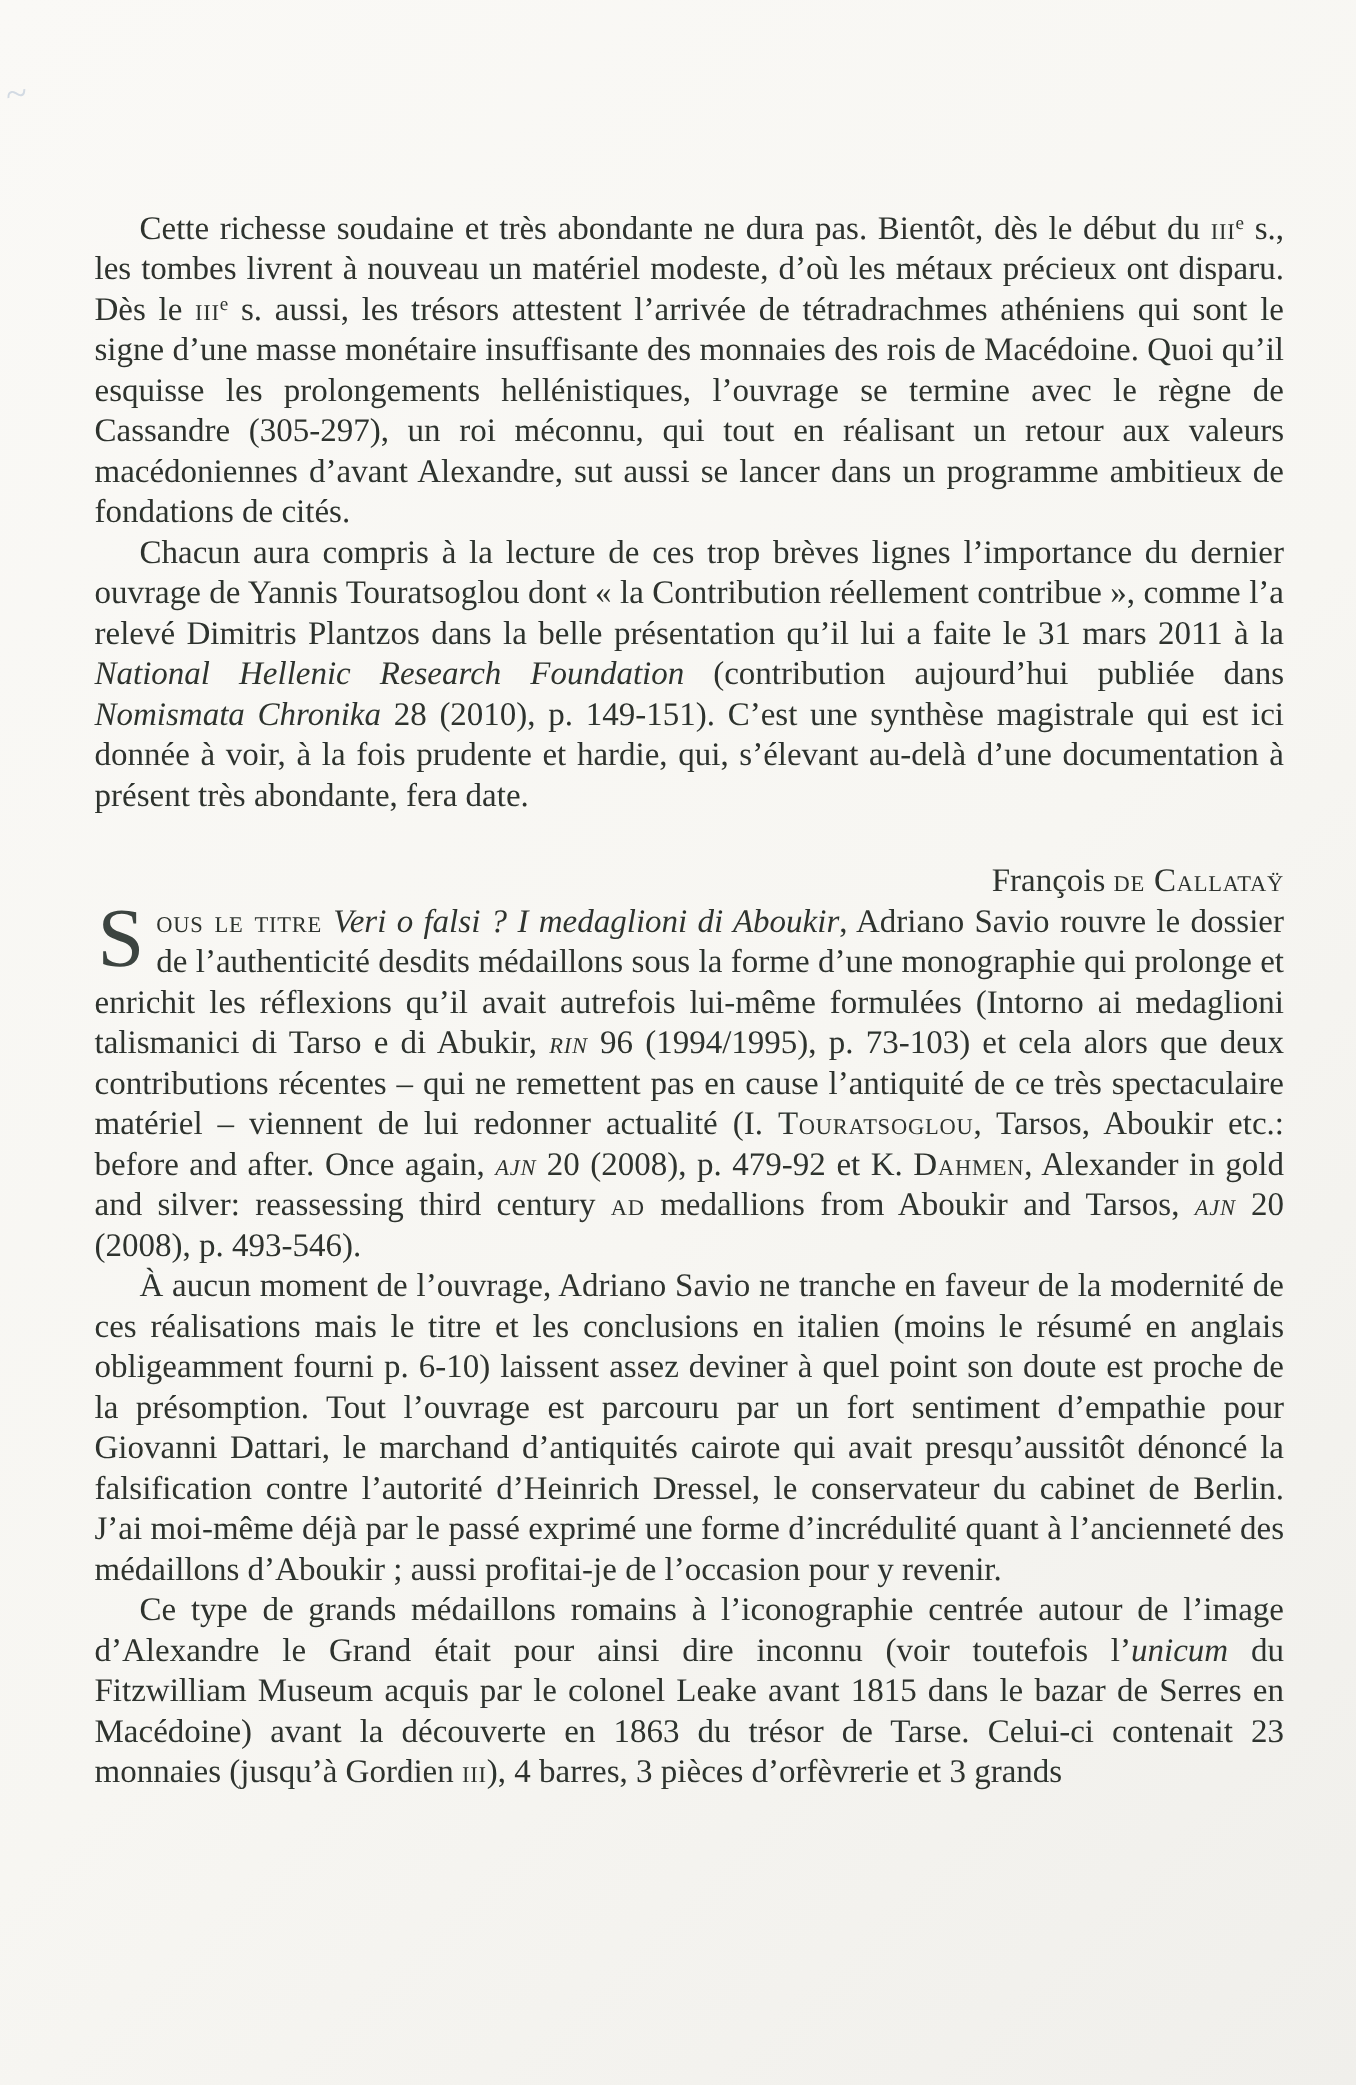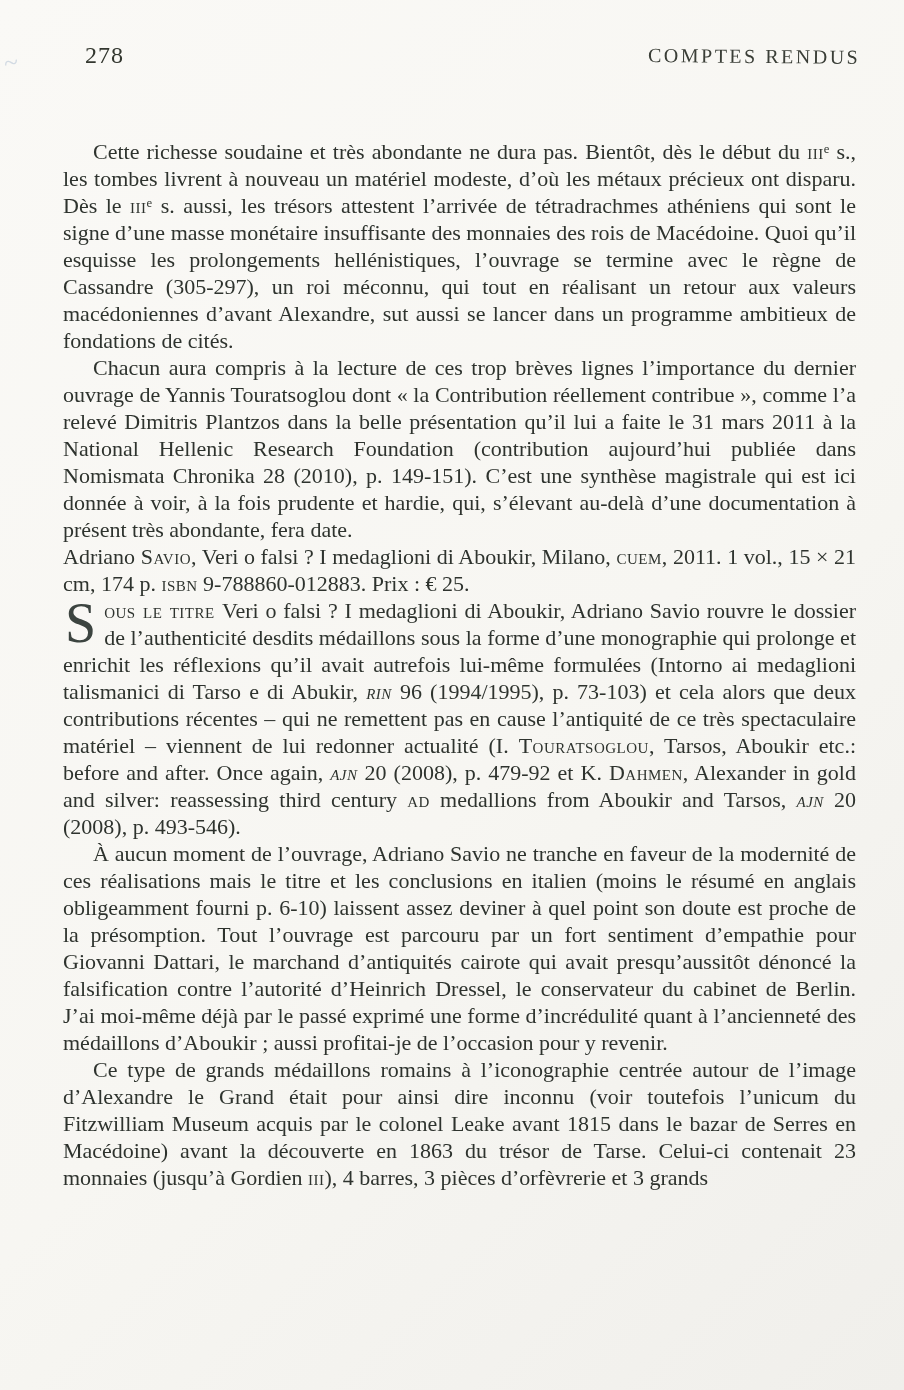--- a/index.html
+++ b/index.html
@@ -68,49 +68,45 @@
     line-height:30px;
   }
   .opening{margin-top:39px;}
   .dropcap{
     float:left;
     font-size:56px;
     line-height:46px;
     padding:3px 8px 0 2px;
     color:#3c4440;
   }
-  .run-i{}
+  .run-i{font-style:italic;}
   .run-sc{font-variant:small-caps;letter-spacing:.5px;}
   .run-isc{font-style:italic;font-variant:small-caps;letter-spacing:.5px;font-family:Liberation Serif, serif;}
   .run-sup{
     font-size:.58em;
     vertical-align:.5em;
     line-height:0;
   }
 </style>
 </head>
 <body>
 
 <div class="page">
 
   <span class="scan-mark">~</span>
 
-  <header class="pagehead">
-    <span class="pagenum">278</span>
-    <span class="running">COMPTES RENDUS</span>
-  </header>
 
   <main class="text-block">
 
     <p class="body indent"><span>Cette richesse soudaine et très abondante ne dura pas. Bientôt, dès le début du </span><span class="run-sc">iii</span><span class="run-sup">e</span><span> s., les tombes livrent à nouveau un matériel modeste, d’où les métaux précieux ont disparu. Dès le </span><span class="run-sc">iii</span><span class="run-sup">e</span><span> s. aussi, les trésors attestent l’arrivée de tétradrachmes athéniens qui sont le signe d’une masse monétaire insuffisante des monnaies des rois de Macédoine. Quoi qu’il esquisse les prolongements hellénistiques, l’ouvrage se termine avec le règne de Cassandre (305-297), un roi méconnu, qui tout en réalisant un retour aux valeurs macédoniennes d’avant Alexandre, sut aussi se lancer dans un programme ambitieux de fondations de cités.</span></p>
 
     <p class="body indent"><span>Chacun aura compris à la lecture de ces trop brèves lignes l’importance du dernier ouvrage de Yannis Touratsoglou dont « la Contribution réellement contribue », comme l’a relevé Dimitris Plantzos dans la belle présentation qu’il lui a faite le 31 mars 2011 à la </span><span class="run-i">National Hellenic Research Foundation</span><span> (contribution aujourd’hui publiée dans </span><span class="run-i">Nomismata Chronika</span><span> 28 (2010), p. 149-151). C’est une synthèse magistrale qui est ici donnée à voir, à la fois prudente et hardie, qui, s’élevant au-delà d’une documentation à présent très abondante, fera date.</span></p>
 
+    <p class="signature"><span>François </span><span class="run-sc">de Callataÿ</span></p>
 
-    <p class="body citation"><span>Adriano </span><span class="run-sc">Savio</span><span>, </span><span class="run-i">Veri o falsi ? I medaglioni di Aboukir</span><span>, Milano, </span><span class="run-sc">cuem</span><span>, 2011. 1 vol., 15 × 21 cm, 174 p. </span><span class="run-sc">isbn</span><span> 9-788860-012883. Prix : € 25.</span></p>
 
     <p class="body opening"><span class="dropcap">S</span><span><span class="run-sc">ous le titre </span><span class="run-i">Veri o falsi ? I medaglioni di Aboukir</span><span>, Adriano Savio rouvre le dossier de l’authenticité desdits médaillons sous la forme d’une monographie qui prolonge et enrichit les réflexions qu’il avait autrefois lui-même formulées (Intorno ai medaglioni talismanici di Tarso e di Abukir, </span><span class="run-isc">rin</span><span> 96 (1994/1995), p. 73-103) et cela alors que deux contributions récentes – qui ne remettent pas en cause l’antiquité de ce très spectaculaire matériel – viennent de lui redonner actualité (I. </span><span class="run-sc">Touratsoglou</span><span>, Tarsos, Aboukir etc.: before and after. Once again, </span><span class="run-isc">ajn</span><span> 20 (2008), p. 479-92 et K. </span><span class="run-sc">Dahmen</span><span>, Alexander in gold and silver: reassessing third century </span><span class="run-sc">ad</span><span> medallions from Aboukir and Tarsos, </span><span class="run-isc">ajn</span><span> 20 (2008), p. 493-546).</span></span></p>
 
     <p class="body indent"><span>À aucun moment de l’ouvrage, Adriano Savio ne tranche en faveur de la modernité de ces réalisations mais le titre et les conclusions en italien (moins le résumé en anglais obligeamment fourni p. 6-10) laissent assez deviner à quel point son doute est proche de la présomption. Tout l’ouvrage est parcouru par un fort sentiment d’empathie pour Giovanni Dattari, le marchand d’antiquités cairote qui avait presqu’aussitôt dénoncé la falsification contre l’autorité d’Heinrich Dressel, le conservateur du cabinet de Berlin. J’ai moi-même déjà par le passé exprimé une forme d’incrédulité quant à l’ancienneté des médaillons d’Aboukir ; aussi profitai-je de l’occasion pour y revenir.</span></p>
 
     <p class="body indent"><span>Ce type de grands médaillons romains à l’iconographie centrée autour de l’image d’Alexandre le Grand était pour ainsi dire inconnu (voir toutefois l’</span><span class="run-i">unicum</span><span> du Fitzwilliam Museum acquis par le colonel Leake avant 1815 dans le bazar de Serres en Macédoine) avant la découverte en 1863 du trésor de Tarse. Celui-ci contenait 23 monnaies (jusqu’à Gordien </span><span class="run-sc">iii</span><span>), 4 barres, 3 pièces d’orfèvrerie et 3 grands</span></p>
 
   </main>
 </div>
 

